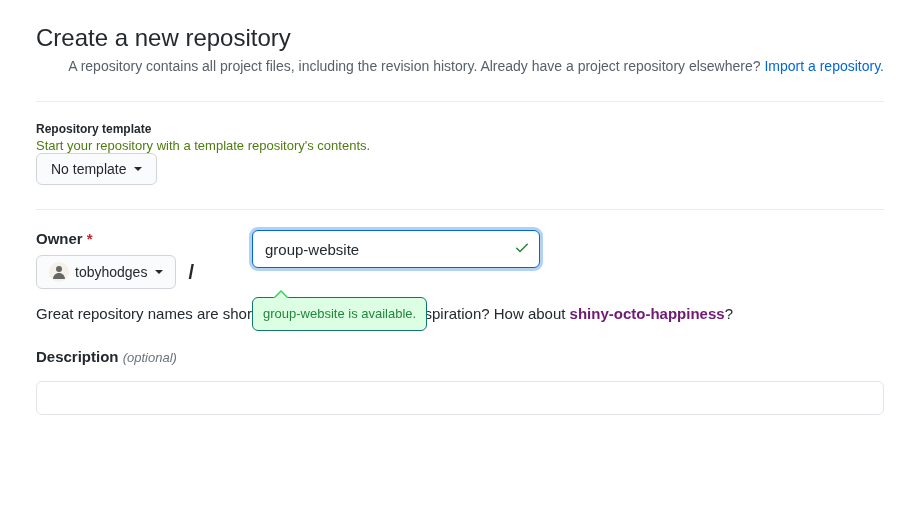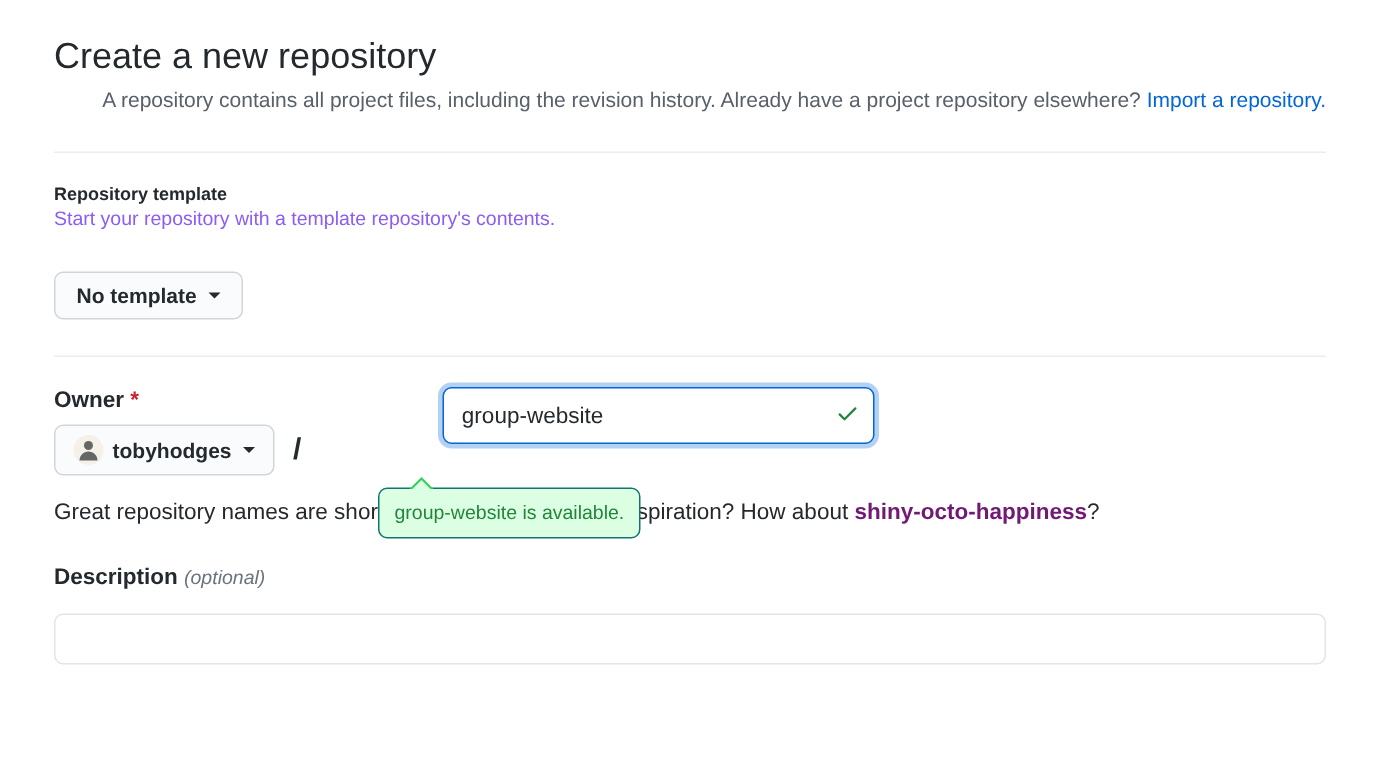--- a/index.html
+++ b/index.html
@@ -31,33 +31,33 @@
       border-top: 1px solid #eaecef;
       margin: 24px 0 20px 0;
     }
     .section-label {
       font-weight: 600;
       font-size: 12px;
       color: #24292e;
       margin-bottom: 2px;
     }
     .section-hint {
-      color: #8b5cf6;
+      color: #4d7c0f;
       font-size: 13px;
-      margin-bottom: 28px;
+      margin-bottom: 0;
     }
     .select-btn {
       display: inline-flex;
       align-items: center;
       background: #fafbfc;
       border: 1px solid #d1d5da;
       border-radius: 6px;
       padding: 7px 14px;
       font-size: 14px;
-      font-weight: 700;
+      font-weight: 400;
       color: #24292e;
       cursor: pointer;
       gap: 6px;
     }
     .select-btn.owner {
       padding: 6px 12px;
     }
     .caret {
       display: inline-block;
       width: 0; height: 0;
@@ -112,21 +112,20 @@
     .repo-input {
       width: 288px;
       height: 38px;
       padding: 6px 36px 6px 12px;
       font-size: 15px;
       border: 1px solid #0366d6;
       border-radius: 6px;
       outline: none;
       box-shadow: 0 0 0 3px rgba(3,102,214,0.3);
       color: #24292e;
-      margin-left: 36px;
     }
     .check-icon {
       position: absolute;
       right: 10px;
       top: 50%;
       transform: translateY(-50%);
       color: #22863a;
     }
     .hint-row {
       position: relative;

